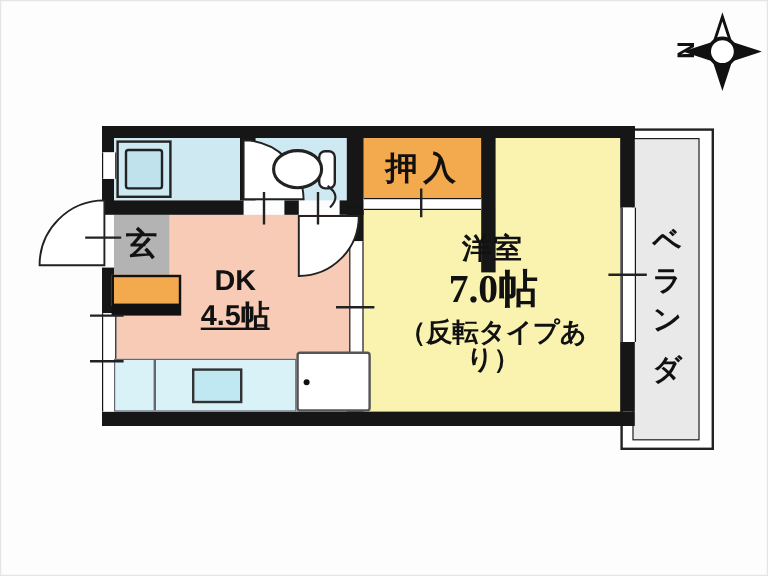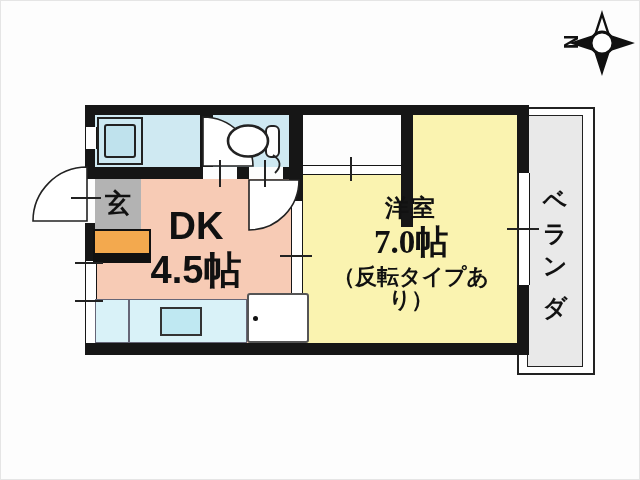--- a/index.html
+++ b/index.html
@@ -55,38 +55,41 @@
   #appliance-dot {position:absolute;left:4px;top:21px;width:5px;height:5px;border-radius:50%;background:#111;}
   
   #veranda {left:516px;top:106px;width:78px;height:268px;border:2px solid #222;box-sizing:border-box;background:#fff;}
   #veranda-inner {position:absolute;left:8px;top:6px;width:56px;height:252px;border:1.5px solid #222;box-sizing:border-box;
     display:flex;align-items:center;justify-content:center;}
   #veranda-label {writing-mode:vertical-rl;text-orientation:upright;font-size:24px;font-weight:bold;letter-spacing:7px;color:#111;}
   
   #oshiire-label {font-size:27px;letter-spacing:5px;}
   #genkan-label {font-size:26px;}
   #dk-label-box {left:110px;top:198px;width:170px;height:100px;display:flex;flex-direction:column;align-items:center;justify-content:center;gap:4px;}
-  #dk-name {font-size:38px;}
-  #dk-size {font-size:38px;}
+  #dk-name {font-size:24px;}
+  #dk-size {font-size:24px;text-decoration:underline;}
   #yo-label-box {left:312px;top:196px;width:196px;height:112px;display:flex;flex-direction:column;align-items:center;justify-content:center;gap:5px;}
   #yo-name {font-size:24px;letter-spacing:2px;}
   #yo-size {font-size:33px;font-family:Liberation Serif, serif;}
   #yo-note {font-size:22px;letter-spacing:0;}
   #overlay-svg {left:0;top:0;pointer-events:none;}
 </style>
 </head>
 <body>
 
 <div id="stage">
 
   <div class="room" id="bath-room" style="background:#cfe9f2;"></div>
   <div class="room" id="toilet-room" style="background:#cfe9f2;"></div>
   <div class="room" id="dk-room" style="background:#f7cbb5;"></div>
   <div class="room" id="yo-a" style="background:#faf3b0;"></div>
   <div class="room" id="yo-b" style="background:#faf3b0;"></div>
+  <div class="room" id="oshiire" style="background:#f3a94e;">
+    <span class="lbl" id="oshiire-label">押入</span>
+  </div>
   <div class="room" id="genkan" style="background:#b3b3b3;">
     <span class="lbl" id="genkan-label">玄</span>
   </div>
 
   <div class="abs" id="veranda">
     <div id="veranda-inner" style="background:#e9e9e9;">
       <span id="veranda-label">ベランダ</span>
     </div>
   </div>
 

